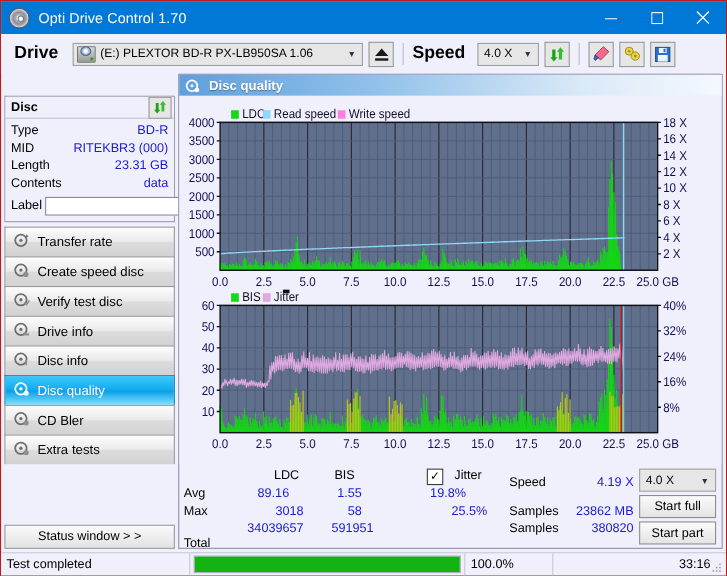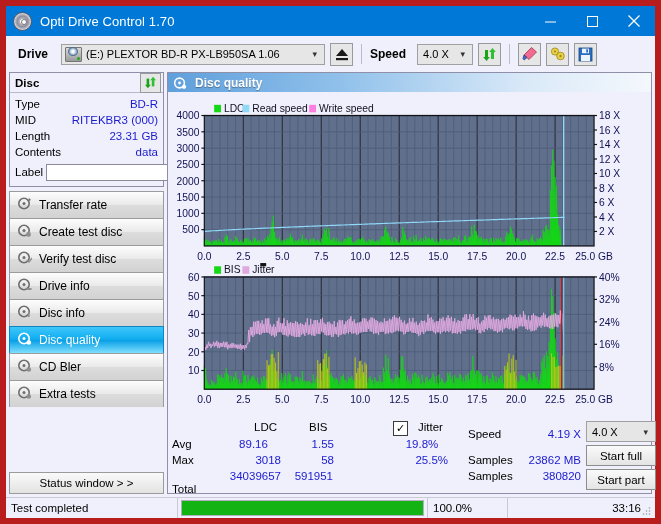--- a/index.html
+++ b/index.html
@@ -5,21 +5,21 @@
   html,body{margin:0;padding:0;}
   body{
     width:661px;height:524px;overflow:hidden;
     font-family:"Liberation Sans", sans-serif;
     font-size:11px;
     background:#f0f0f0;
     -webkit-font-smoothing:antialiased;
   }
   .win{
     width:661px;height:524px;box-sizing:border-box;
-    border:6px solid #b91c1c;
+    border:1px solid #b91c1c;
     background:#eff0fb;
     display:flex;flex-direction:column;
     position:relative;
   }
   
   .titlebar{
     height:30px;background:#0078d7;color:#fff;
     display:flex;align-items:center;flex:0 0 auto;
   }
   .title-icon{
@@ -43,21 +43,21 @@
     height:22px;background:#eff0fb;display:flex;align-items:center;
     padding-left:8px;flex:0 0 auto;color:#000;font-size:12px;
     border-bottom:1px solid #e3e4f2;
   }
   .menubar div{padding:2px 9px;}
   
   .drivebar{
     height:36px;background:#eff0fb;display:flex;align-items:center;
     padding:0 6px;flex:0 0 auto;gap:5px;
   }
-  .lbl{font-size:12px;font-weight:bold;color:#000;}
+  .lbl{font-size:16px;font-weight:bold;color:#000;}
   .combo{
     height:21px;background:#e6e6e6;border:1px solid #a0a0a0;
     display:flex;align-items:center;font-size:11px;color:#000;
     box-sizing:border-box;position:relative;
   }
   .combo .caret{
     margin-left:auto;padding:0 7px;color:#333;font-size:9px;
   }
   .drive-combo{width:264px;padding-left:3px;}
   .drive-ico{
@@ -76,21 +76,21 @@
   }
   .speed-combo{width:56px;padding-left:5px;}
   .tbtn2{
     width:23px;height:23px;background:#e6e6e6;border:1px solid #9a9a9a;
     display:flex;align-items:center;justify-content:center;box-sizing:border-box;
   }
   .eject{width:23px;height:23px;}
   .sep{width:1px;height:20px;background:#bcbcc9;margin:0 3px;}
   
   .body{display:flex;flex:1 1 auto;min-height:0;padding:0 3px 0 3px;gap:3px;}
-  .left{width:155px;flex:0 0 auto;display:flex;flex-direction:column;}
+  .left{width:155px;flex:0 0 auto;display:flex;flex-direction:column;margin-top:20px;}
   .right{flex:1 1 auto;min-width:0;display:flex;flex-direction:column;}
   
   .disc-panel{border:1px solid #8f8fa8;background:#fff;flex:0 0 auto;}
   .disc-head{
     height:19px;display:flex;align-items:center;justify-content:space-between;
     background:#eff0fb;border-bottom:1px solid #b9b9cc;padding:0 2px 0 5px;
   }
   .disc-head span{font-weight:bold;font-size:11.5px;}
   .disc-body{padding:3px 5px 4px 5px;background:#eff0fb;}
   .drow{display:flex;align-items:center;height:16px;font-size:11.5px;}
@@ -302,21 +302,21 @@
                 <path d="M12 2 l2 2 -3 1.5z" fill="#6f6f6f"></path>
               </svg></span>
           <span>Transfer rate</span>
         </div>
         <div class="navbtn">
           <span><svg width="15" height="15" viewBox="0 0 15 15">
                 <circle cx="7" cy="7.5" r="5.2" fill="none" stroke="#6f6f6f" stroke-width="1.6"></circle>
                 <circle cx="7" cy="7.5" r="1.5" fill="#6f6f6f"></circle>
                 <circle cx="11.5" cy="11.5" r="2.4" fill="#8f8f8f"></circle>
               </svg></span>
-          <span>Create test disc</span>
+          <span>Create speed disc</span>
         </div>
         <div class="navbtn">
           <span><svg width="15" height="15" viewBox="0 0 15 15">
                 <circle cx="7" cy="7.5" r="5.2" fill="none" stroke="#6f6f6f" stroke-width="1.6"></circle>
                 <circle cx="7" cy="7.5" r="1.5" fill="#6f6f6f"></circle>
                 <path d="M10 10 l2 2 3-4" fill="none" stroke="#8f8f8f" stroke-width="1.4"></path>
               </svg></span>
           <span>Verify test disc</span>
         </div>
         <div class="navbtn">
@@ -648,30 +648,30 @@
           <div class="st" style="left:86px;top:4px;">LDC</div>
           <div class="st" style="left:141px;top:4px;">BIS</div>
           <div class="st" style="left:225px;top:3px;">
             <span class="chk">✓</span>
           </div>
           <div class="st" style="left:250px;top:4px;">Jitter</div>
 
           <div class="st" style="left:4px;top:21px;">Avg</div>
           <div class="st val" style="left:58px;top:21px;width:55px;text-align:center;">89.16</div>
           <div class="st val" style="left:113px;top:21px;width:53px;text-align:right;">1.55</div>
-          <div class="st val" style="left:228px;top:21px;width:52px;text-align:center;">19.8%</div>
+          <div class="st val" style="left:228px;top:21px;width:52px;text-align:left;">19.8%</div>
 
           <div class="st" style="left:4px;top:37px;">Max</div>
           <div class="st val" style="left:58px;top:37px;width:55px;text-align:right;">3018</div>
           <div class="st val" style="left:113px;top:37px;width:53px;text-align:right;">58</div>
           <div class="st val" style="left:228px;top:37px;width:52px;text-align:right;">25.5%</div>
 
           <div class="st" style="left:4px;top:66px;">Total</div>
           <div class="st val" style="left:52px;top:53px;width:61px;text-align:right;">34039657</div>
-          <div class="st val" style="left:112px;top:53px;width:53px;text-align:right;">591951</div>
+          <div class="st val" style="left:131px;top:53px;width:53px;text-align:center;">591951</div>
 
           <div class="st" style="left:300px;top:11px;">Speed</div>
           <div class="st val" style="left:355px;top:11px;width:58px;text-align:right;">4.19 X</div>
           <div class="st" style="left:300px;top:37px;">Samples</div>
           <div class="st val" style="left:352px;top:37px;width:61px;text-align:right;">23862 MB</div>
           <div class="st" style="left:300px;top:53px;">Samples</div>
           <div class="st val" style="left:352px;top:53px;width:61px;text-align:right;">380820</div>
 
           <div class="combo" style="position:absolute;left:418px;top:4px;width:70px;padding-left:5px;">
             <span>4.0 X</span>

